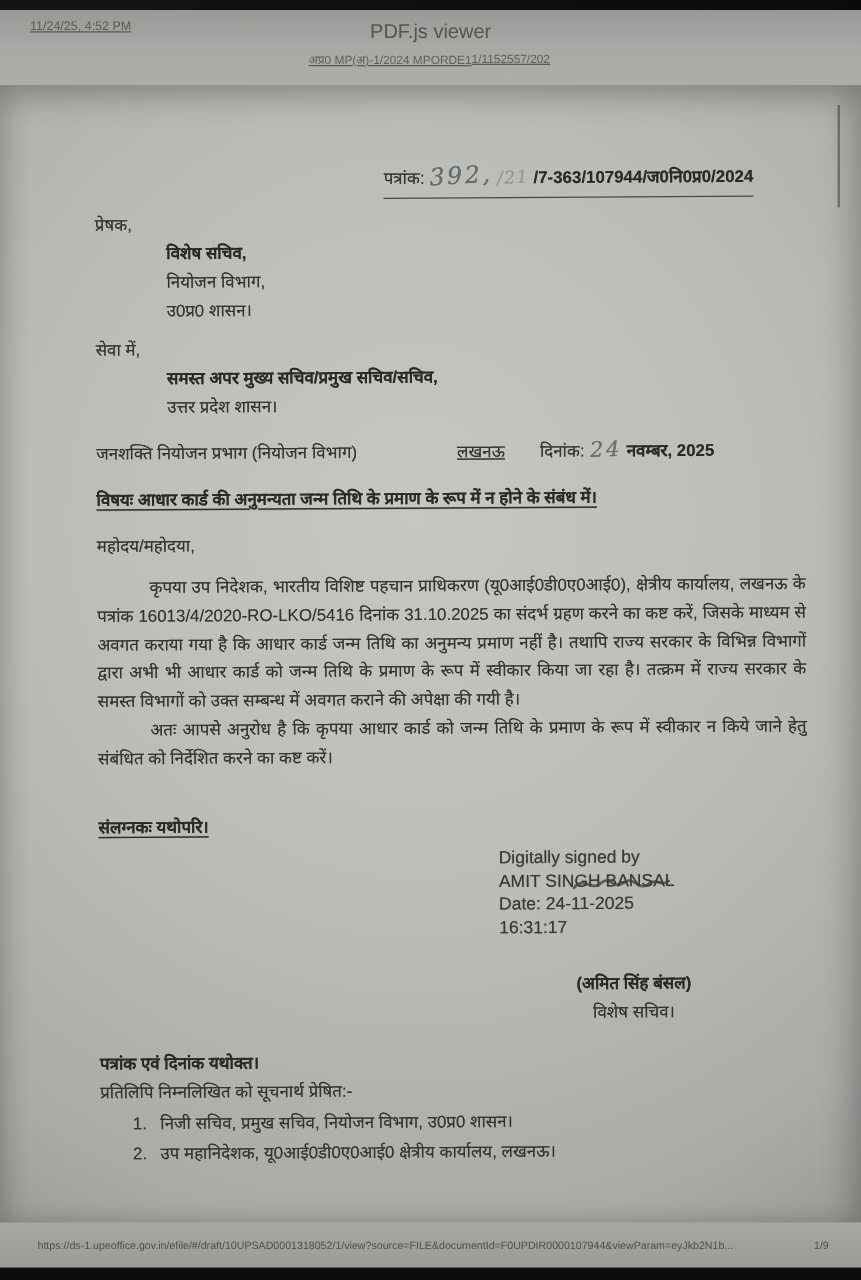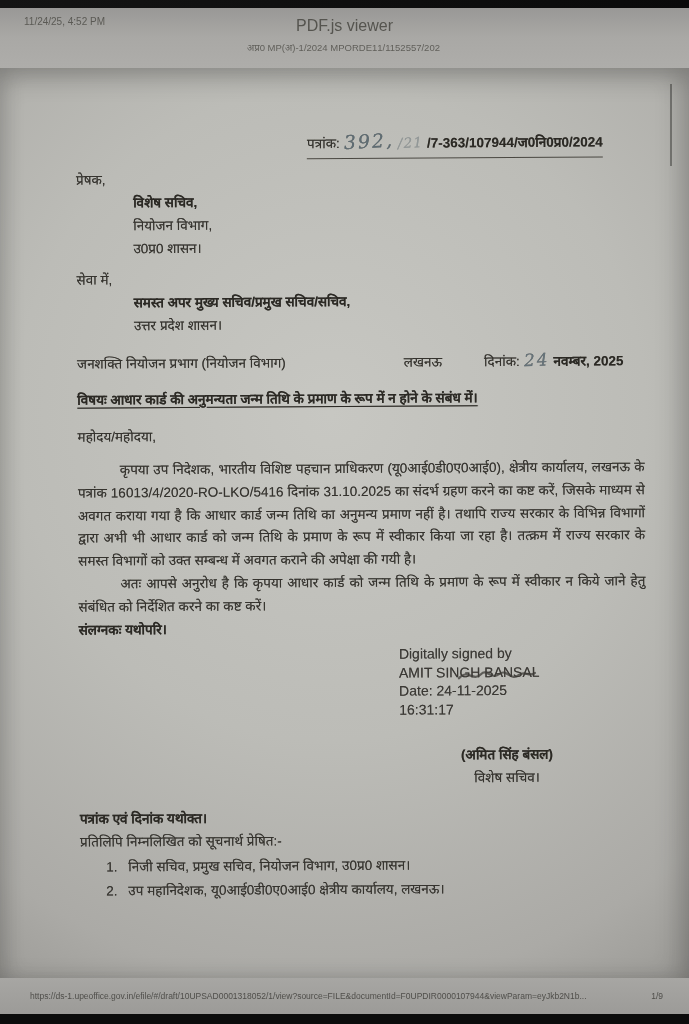--- a/index.html
+++ b/index.html
@@ -6,21 +6,21 @@
   *{box-sizing:border-box;}
   .screen{
     position:relative;width:689px;height:1024px;overflow:hidden;
     font-family:"Liberation Sans","DejaVu Sans",sans-serif;
     background:#b0afab;
   }
   
   .top-strip{height:8px;background:linear-gradient(90deg,#141414,#0a0a0a);}
   .chrome-header{
     height:72px;background:linear-gradient(180deg,#999896 0%,#a9a8a5 40%,#b0afac 100%);
-    position:relative;color:#5b5a55;
+    position:relative;color:#5b5a55;text-decoration:underline;
   }
   .chrome-header .row1{display:flex;justify-content:space-between;align-items:center;padding:8px 24px 0 24px;font-size:10px;}
   .chrome-header .app-title{position:absolute;left:0;right:0;top:9px;text-align:center;font-size:16px;color:#55544f;}
   .chrome-header .row2{display:flex;justify-content:center;align-items:center;padding:14px 18px 0 16px;font-size:9.5px;color:#605f5a;}
   .bottom-bar{
     position:absolute;left:0;bottom:10px;width:100%;height:36px;
     background:linear-gradient(180deg,#a7a6a3,#9c9b98);
     display:flex;align-items:center;justify-content:space-between;
     padding:0 26px 0 30px;font-size:8.5px;color:#4f4e4a;
   }
@@ -46,28 +46,28 @@
   .ref-line{margin:57px 40px 0 auto;width:max-content;font-size:13.5px;border-bottom:1.6px solid #4a4842;padding-bottom:1px;}
   .hand{
     font-family:"DejaVu Serif","Liberation Serif",serif;font-style:italic;
     color:#5f6d74;font-size:19px;letter-spacing:2px;display:inline-block;transform:rotate(-3deg);
   }
   .hand.faint{opacity:.45;font-size:14px;letter-spacing:1px;}
   .from-block{margin-top:9px;}
   .indent{margin-left:57px;}
   .to-block{margin-top:8px;}
   .div-line{display:flex;margin-top:10px;align-items:baseline;}
-  .div-line .place{margin-left:118px;}
-  .div-line .dt{margin-left:42px;}
+  .div-line .place{margin-left:80px;text-decoration:underline;}
+  .div-line .dt{margin-left:28px;}
   .hand.date{font-size:17px;color:#66737a;transform:rotate(-2deg);margin:0 4px;}
   .subject{margin-top:12px;font-weight:bold;color:#2b2924;text-decoration:underline;text-underline-offset:3px;}
   .salutation{margin-top:14px;}
   .para{margin-top:10px;text-align:justify;text-indent:42px;}
   .para.p2{margin-top:0;}
-  .enclosure{margin-top:0;font-weight:bold;color:#2b2924;text-underline-offset:3px;width:max-content;}
+  .enclosure{margin-top:32px;font-weight:bold;color:#2b2924;text-decoration:underline;text-underline-offset:3px;width:max-content;}
   .sig-col{width:215px;margin:4px 32px 0 auto;position:relative;}
   .digital-sig{font-size:14px;line-height:1.32;color:#3b3935;text-shadow:0 0 .6px rgba(45,43,40,.6);}
   .scribble{position:absolute;left:58px;top:18px;opacity:.75;}
   .sig-name{margin-top:26px;text-align:center;font-weight:bold;color:#2b2924;}
   .sig-desig{text-align:center;}
   .footer-block{margin-top:16px;}
   .copy-list{margin-top:2px;}
   .copy-row{display:flex;margin-left:26px;margin-top:1px;}
   .copy-row .num{width:22px;}
 </style>

